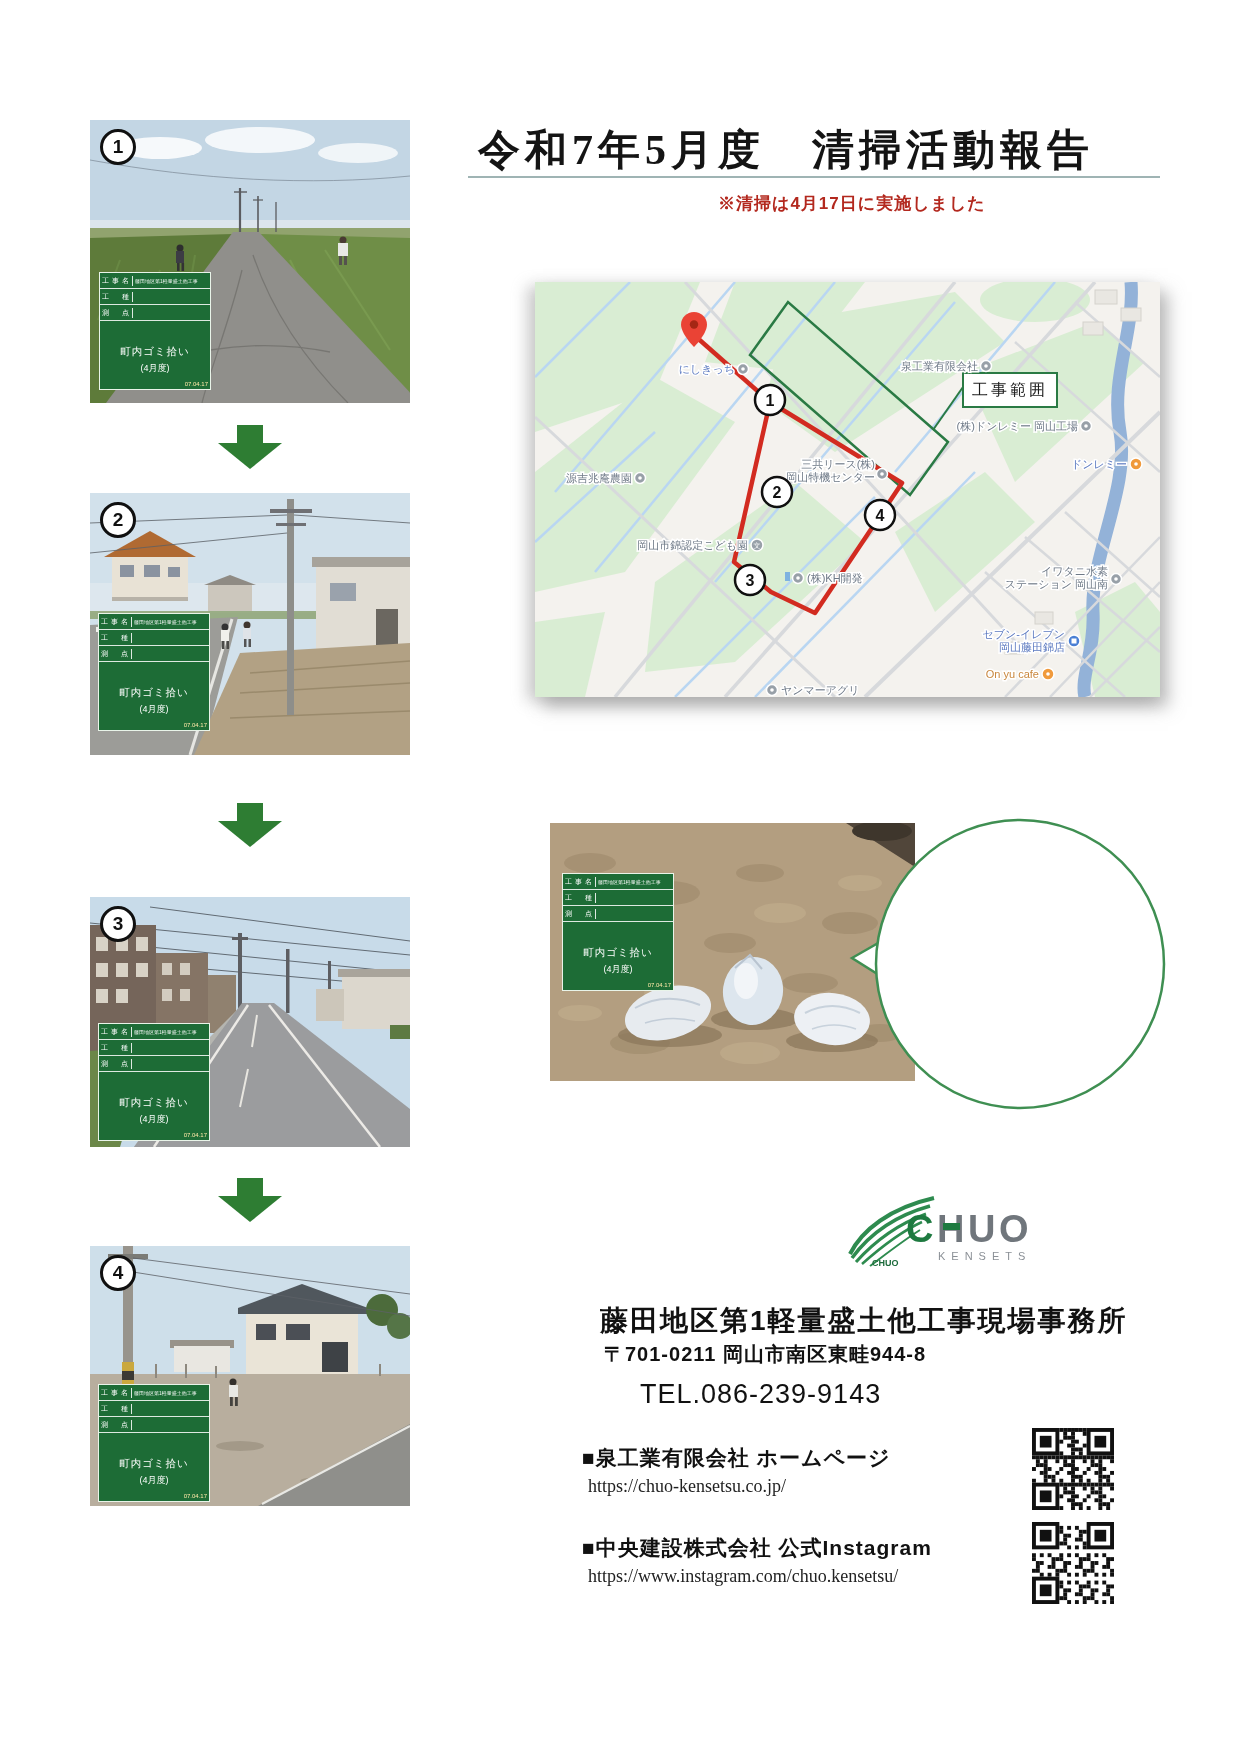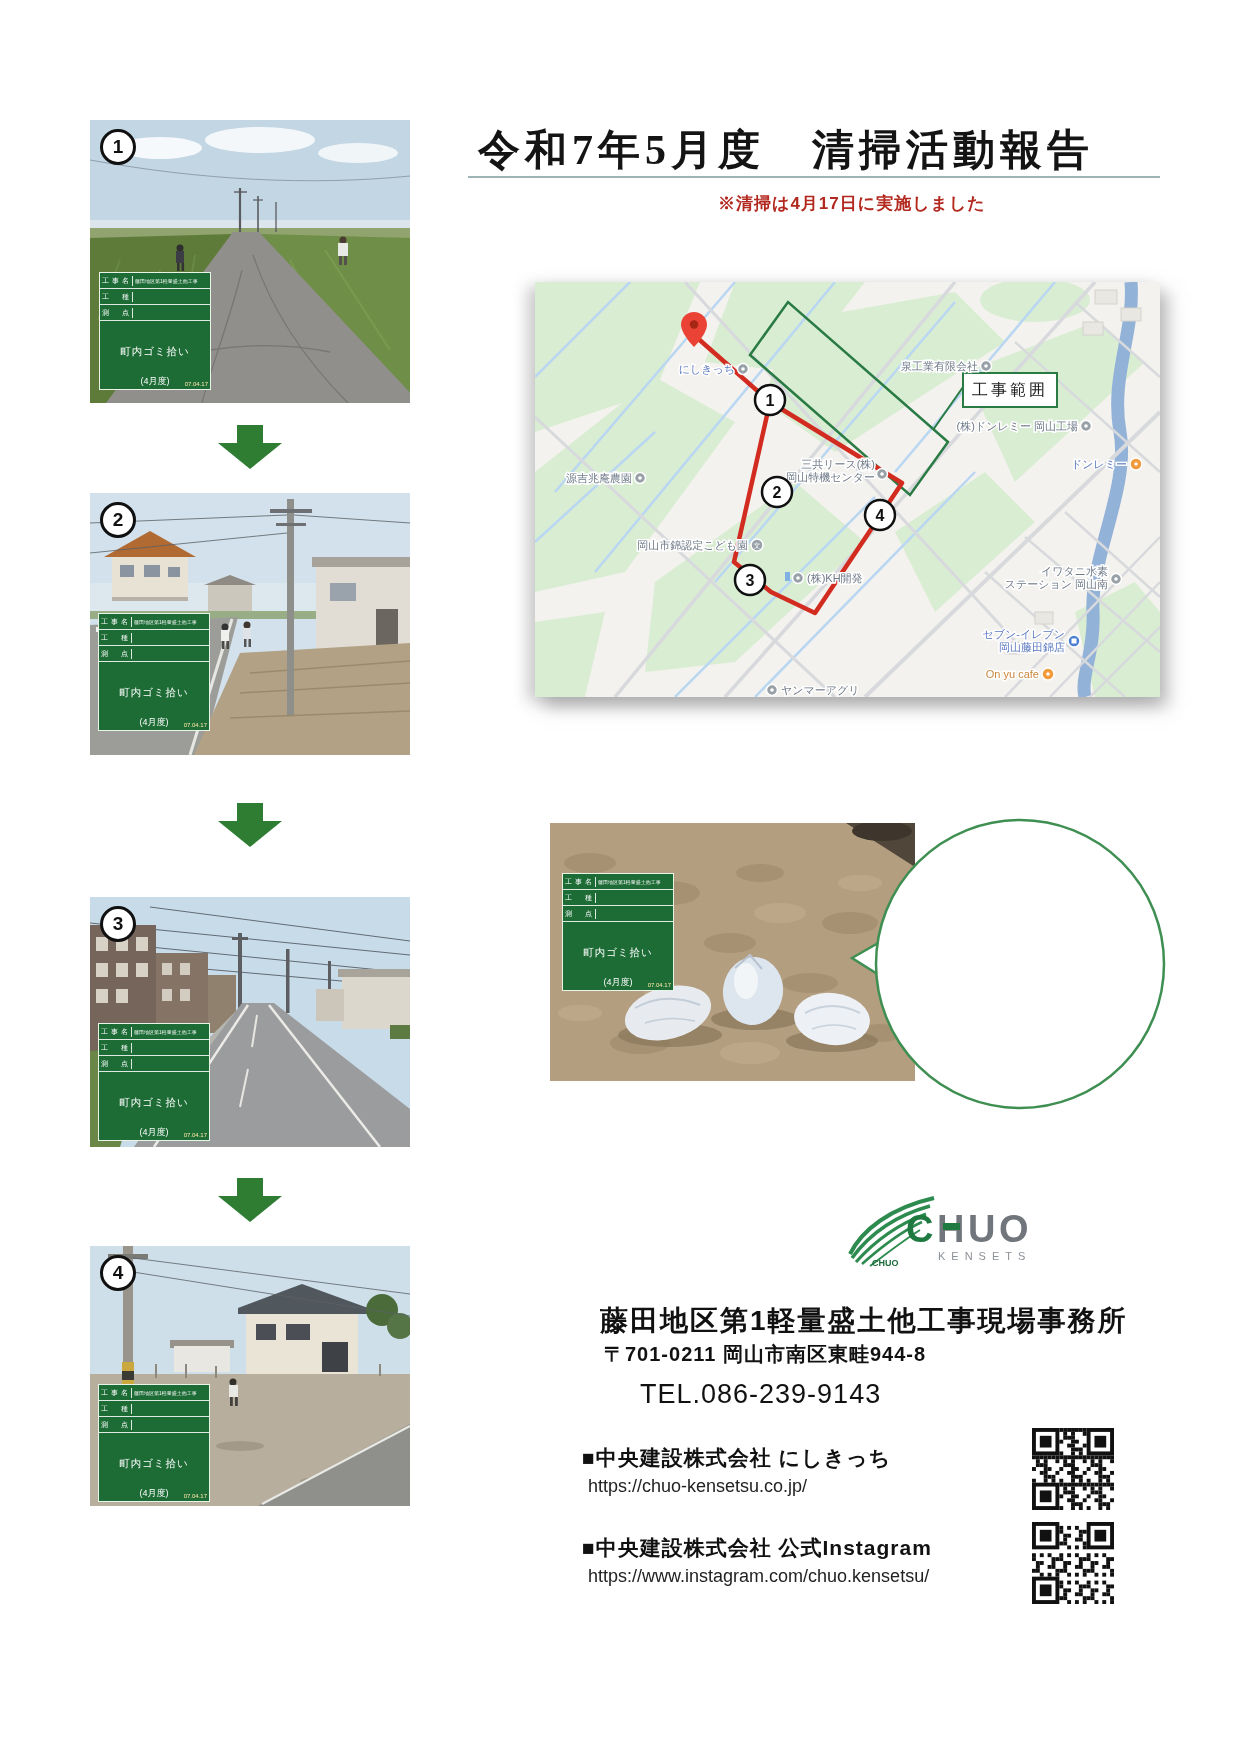--- a/index.html
+++ b/index.html
@@ -23,40 +23,40 @@
                border-right:32px solid transparent;border-top:26px solid #2e7d33;}
   
   .board{position:absolute;width:112px;height:118px;background:#1d6c36;
          border:1px solid #e9f4e9;color:#fff;z-index:3;box-sizing:border-box;}
   .b-row{display:flex;align-items:center;height:15px;border-bottom:1px solid rgba(255,255,255,.85);
          padding:0 2px;overflow:hidden;}
   .b-label{font-size:7px;letter-spacing:3px;white-space:nowrap;width:30px;flex:none;
            border-right:1px solid rgba(255,255,255,.85);}
   .b-val{font-size:5px;white-space:nowrap;overflow:hidden;padding-left:2px;opacity:.95;}
   .b-main{margin-top:24px;text-align:center;font-size:10.5px;letter-spacing:1px;}
-  .b-sub{text-align:center;font-size:9px;margin-top:16px;}
+  .b-sub{text-align:center;font-size:9px;margin-top:3px;}
   .b-date{position:absolute;right:2px;bottom:2px;font-size:6px;color:#ffe9a8;}
   
   .map-card{left:535px;top:282px;width:625px;height:415px;background:#f4f2ee;
             box-shadow:-8px 4px 14px rgba(150,150,150,.45),8px 10px 16px rgba(120,120,120,.5);}
   .poi{font-size:11px;fill:#6e7987;paint-order:stroke;stroke:#ffffff;stroke-width:3px;
        font-family:"Liberation Sans",sans-serif;}
   .poi-blue{fill:#5b79c0;}
   .poi-orange{fill:#c9873e;}
   .marker-num{font-size:16px;font-weight:bold;fill:#101010;font-family:"Liberation Sans",sans-serif;}
   .range-label{font-family:"Liberation Serif",serif;font-size:16px;letter-spacing:3px;fill:#1c1c1c;}
   
   .bubble-text{left:930px;top:858px;width:228px;font-size:19.5px;line-height:35px;
                color:#141414;white-space:pre-line;z-index:6;}
   
   .office-name{left:600px;top:1302px;font-size:28px;font-weight:600;letter-spacing:2px;color:#111;}
   .office-addr{left:604px;top:1341px;font-size:20px;font-weight:600;letter-spacing:1px;color:#111;}
   .office-tel{left:640px;top:1379px;font-size:27px;font-weight:400;letter-spacing:1px;color:#111;}
   .link-label{font-size:21px;font-weight:600;letter-spacing:1px;color:#111;}
-  .link-url{font-size:18px;color:#222;font-family:Liberation Sans, sans-serif;text-decoration:none;text-align:center;}
+  .link-url{font-size:18px;color:#222;font-family:Liberation Serif, serif;text-decoration:none;text-align:center;}
   .qr{width:82px;height:82px;background:#fff;}
 </style>
 </head>
 <body>
 
 <div class="page">
 
   <div class="abs title">令和7年5月度　清掃活動報告</div>
   <div class="abs title-rule"></div>
   <div class="abs note">※清掃は4月17日に実施しました</div>
@@ -533,21 +533,21 @@
       <text x="157" y="46" fill="#70767c">O</text>
       <rect x="101" y="27" width="17" height="7" fill="#1e7a40"></rect>
     </g>
     <text x="96" y="64" font-size="11" letter-spacing="6" fill="#8b9096" font-family="Liberation Sans,sans-serif">KENSETSU</text>
   </svg>
 
   <div class="abs office-name">藤田地区第1軽量盛土他工事現場事務所</div>
   <div class="abs office-addr">〒701-0211 岡山市南区東畦944-8</div>
   <div class="abs office-tel">TEL.086-239-9143</div>
 
-  <div class="abs link-label" style="left:582px;top:1444px;">■中央建設株式会社 にしきっち</div>
+  <div class="abs link-label" style="left:582px;top:1444px;">■泉工業有限会社 ホームページ</div>
   <a class="abs link-url" style="left:588px;top:1476px;" href="#">https://chuo-kensetsu.co.jp/</a>
   <div class="abs link-label" style="left:582px;top:1534px;">■中央建設株式会社 公式Instagram</div>
   <a class="abs link-url" style="left:588px;top:1566px;" href="#">https://www.instagram.com/chuo.kensetsu/</a>
 
   <svg class="abs qr qr-svg" style="left:1032px;top:1428px;" viewBox="0 0 84 84">
       <rect x="28" y="0" width="4" height="4" fill="#111"></rect>
       <rect x="32" y="0" width="4" height="4" fill="#111"></rect>
       <rect x="36" y="0" width="4" height="4" fill="#111"></rect>
       <rect x="40" y="0" width="4" height="4" fill="#111"></rect>
       <rect x="44" y="0" width="4" height="4" fill="#111"></rect>

